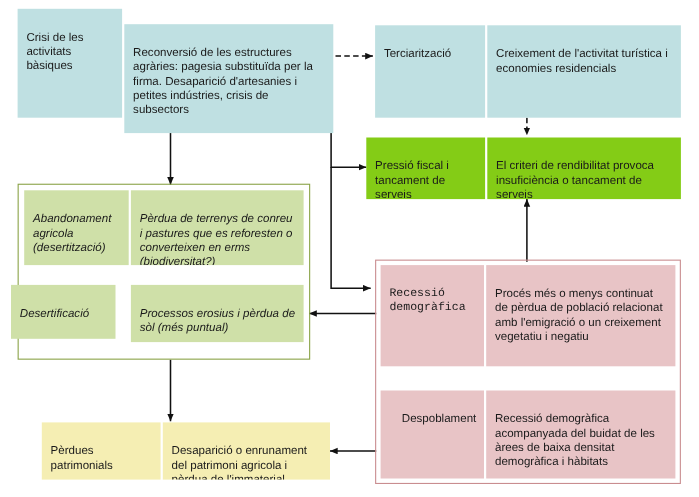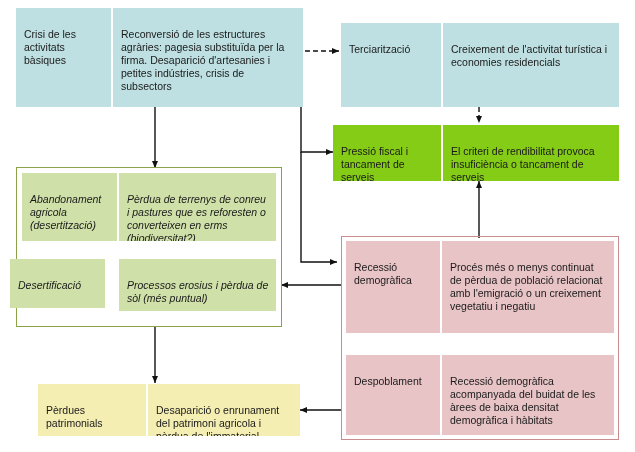--- a/index.html
+++ b/index.html
@@ -83,21 +83,21 @@
 
     <line x1="479" y1="238" x2="479" y2="181" stroke="#111111" stroke-width="1.4" marker-end="url(#ah)"></line>
 
     <line x1="342" y1="285" x2="281" y2="285" stroke="#111111" stroke-width="1.4" marker-end="url(#ah)"></line>
 
     <line x1="342" y1="410" x2="300" y2="410" stroke="#111111" stroke-width="1.4" marker-end="url(#ah)"></line>
   </svg>
 
   <div class="box blue" style="left:16px; top:8px; width:95px; height:99px;">Crisi de les activitats bàsiques</div>
 
-  <div class="box blue" style="left:113px; top:8px; width:190px; height:99px;">Reconversió de les estructures agràries: pagesia substituïda per la firma. Desaparició d'artesanies i petites indústries, crisis de subsectors</div>
+  <div class="box blue" style="left:113px; top:22px; width:190px; height:99px;">Reconversió de les estructures agràries: pagesia substituïda per la firma. Desaparició d'artesanies i petites indústries, crisis de subsectors</div>
 
   <div class="box blue" style="left:341px; top:23px; width:100px; height:84px;">Terciarització</div>
 
   <div class="box blue" style="left:443px; top:23px; width:176px; height:84px;">Creixement de l'activitat turística i economies residencials</div>
 
   <div class="box purple" style="left:333px; top:125px; width:108px; height:56px;">Pressió fiscal i tancament de serveis</div>
 
   <div class="box purple" style="left:443px; top:125px; width:176px; height:56px;">El criteri de rendibilitat provoca insuficiència o tancament de serveis</div>
 
   <div class="group-green" style="left:16px; top:167px; width:266px; height:160px;"></div>
@@ -105,25 +105,25 @@
   <div class="box green" style="left:22px; top:173px; width:95px; height:68px;">Abandonament agricola (desertització)</div>
 
   <div class="box green" style="left:119px; top:173px; width:157px; height:68px;">Pèrdua de terrenys de conreu i pastures que es reforesten o converteixen en erms (biodiversitat?)</div>
 
   <div class="box green" style="left:10px; top:259px; width:95px; height:49px;">Desertificació</div>
 
   <div class="box green" style="left:119px; top:259px; width:157px; height:52px;">Processos erosius i pèrdua de sòl (més puntual)</div>
 
   <div class="group-pink" style="left:341px; top:236px; width:278px; height:204px;"></div>
 
-  <div class="box pink" style="left:346px; top:241px; width:94px; height:92px;">Recessió demogràfica</div>
+  <div class="box pink" style="left:346px; top:241px; width:94px; height:92px;font-family:Liberation Mono, monospace;">Recessió demogràfica</div>
 
   <div class="box pink" style="left:442px; top:241px; width:172px; height:92px;">Procés més o menys continuat de pèrdua de població relacionat amb l'emigració o un creixement vegetatiu i negatiu</div>
 
-  <div class="box pink" style="left:346px; top:355px; width:94px; height:80px;">Despoblament</div>
+  <div class="box pink" style="left:346px; top:355px; width:94px; height:80px;text-align:right;">Despoblament</div>
 
   <div class="box pink" style="left:442px; top:355px; width:172px; height:80px;">Recessió demogràfica acompanyada del buidat de les àrees de baixa densitat demogràfica i hàbitats</div>
 
   <div class="box yellow" style="left:38px; top:384px; width:108px; height:52px;">Pèrdues patrimonials</div>
 
   <div class="box yellow" style="left:148px; top:384px; width:152px; height:52px;">Desaparició o enrunament del patrimoni agricola i pèrdua de l'immaterial</div>
 
 </div>
 
 </body></html>

